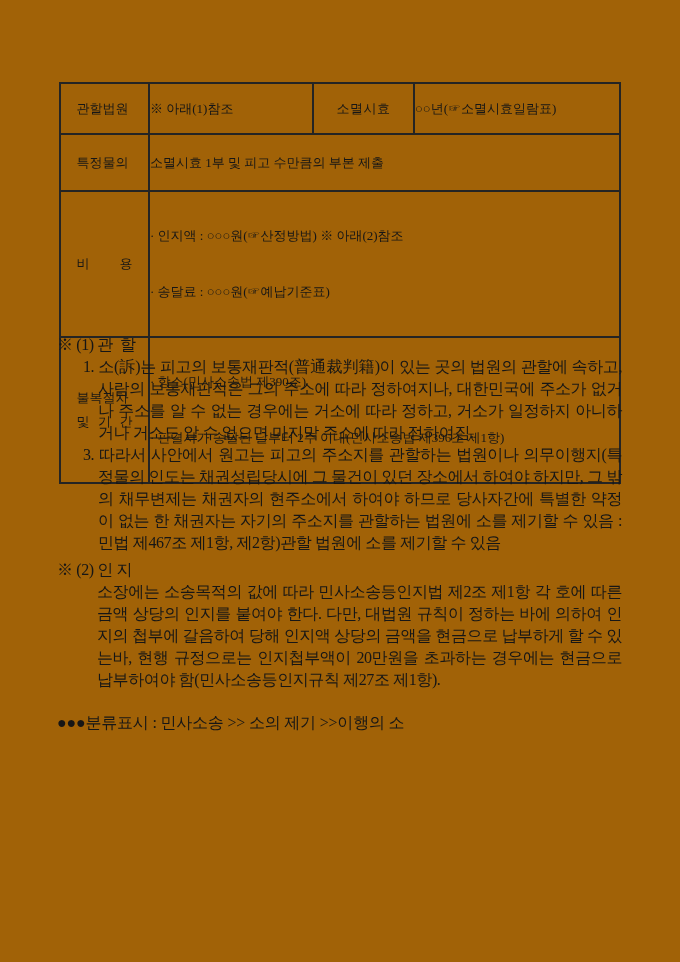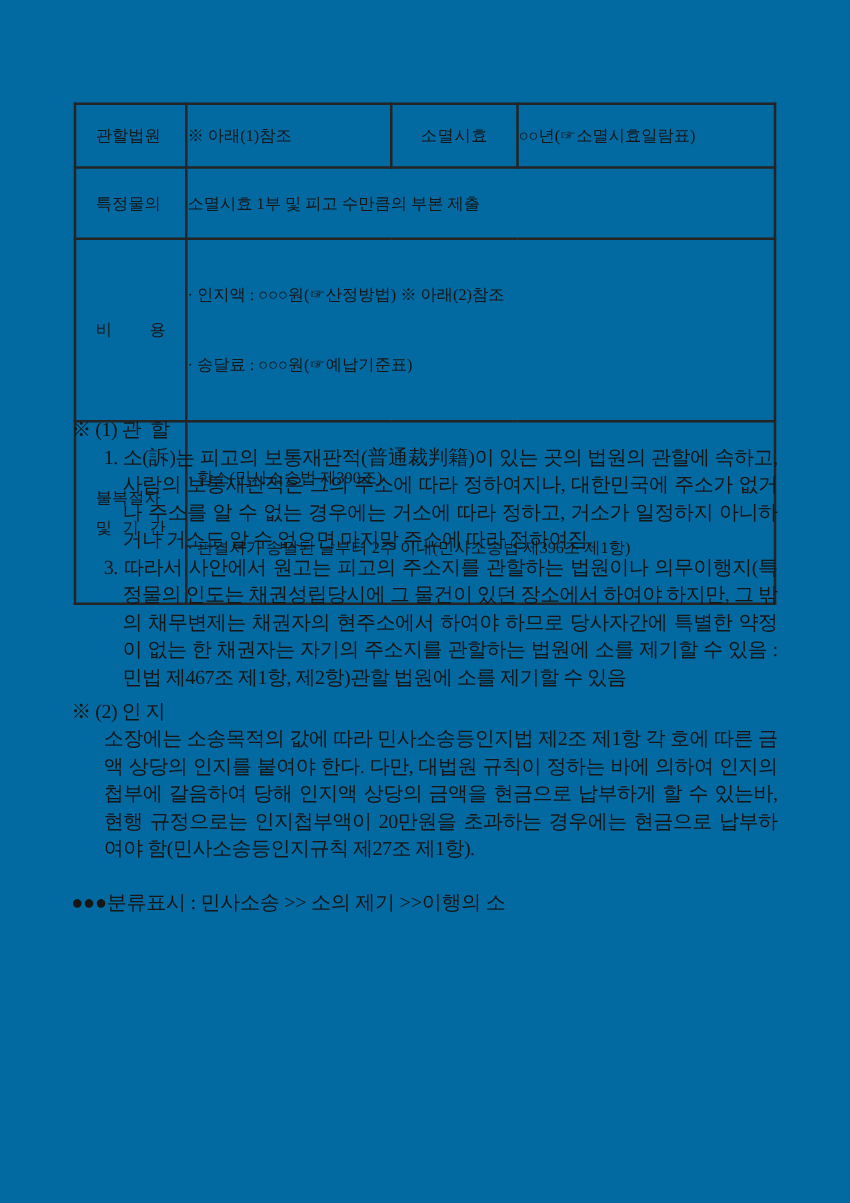--- a/index.html
+++ b/index.html
@@ -2,21 +2,21 @@
 <html><head>
 <meta charset="utf-8">
 <style>
   * { box-sizing: border-box; }
   html, body { margin: 0; padding: 0; background: #e8e8e8; }
   .page {
     position: relative;
     width: 680px;
     height: 962px;
     margin: 0 auto;
-    background: #0369a1;
+    background: #a16207;
     color: #161616;
     font-family: "Liberation Serif", "DejaVu Serif", serif;
     overflow: hidden;
   }
 
   
   .doc-table {
     position: absolute;
     left: 59px;
     top: 82px;
@@ -61,21 +61,21 @@
   }
   .sec-heading { white-space: pre-wrap; }
   .note-item {
     padding-left: 41px;
     text-indent: -15px;
     text-align: justify;
     word-break: break-all;
   }
   .sec2 { margin-top: 5px; }
   .sec-body {
-    margin-left: 26px;
+    margin-left: 40px;
     text-align: justify;
     word-break: break-all;
   }
   .footer-line {
     margin-top: 21px;
     white-space: pre-wrap;
     letter-spacing: -0.2px;
   }
 </style>
 </head>

